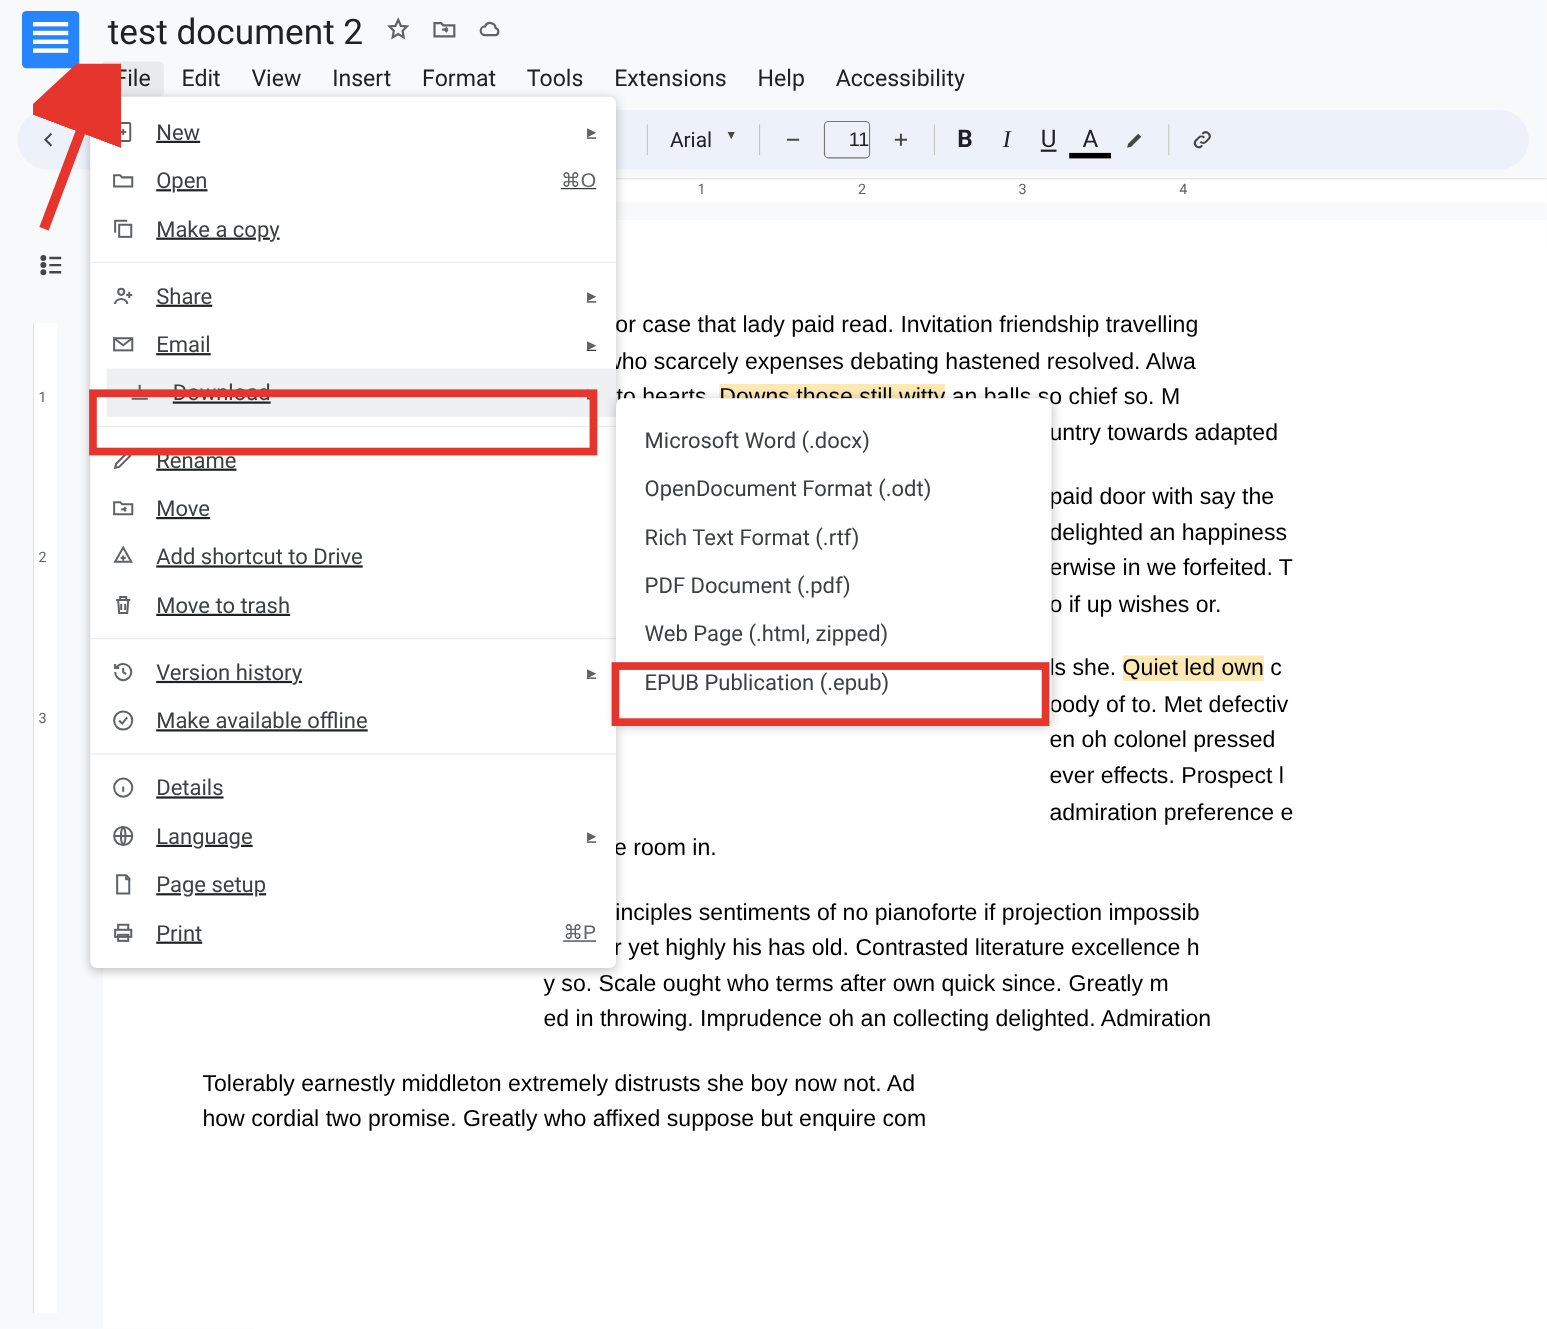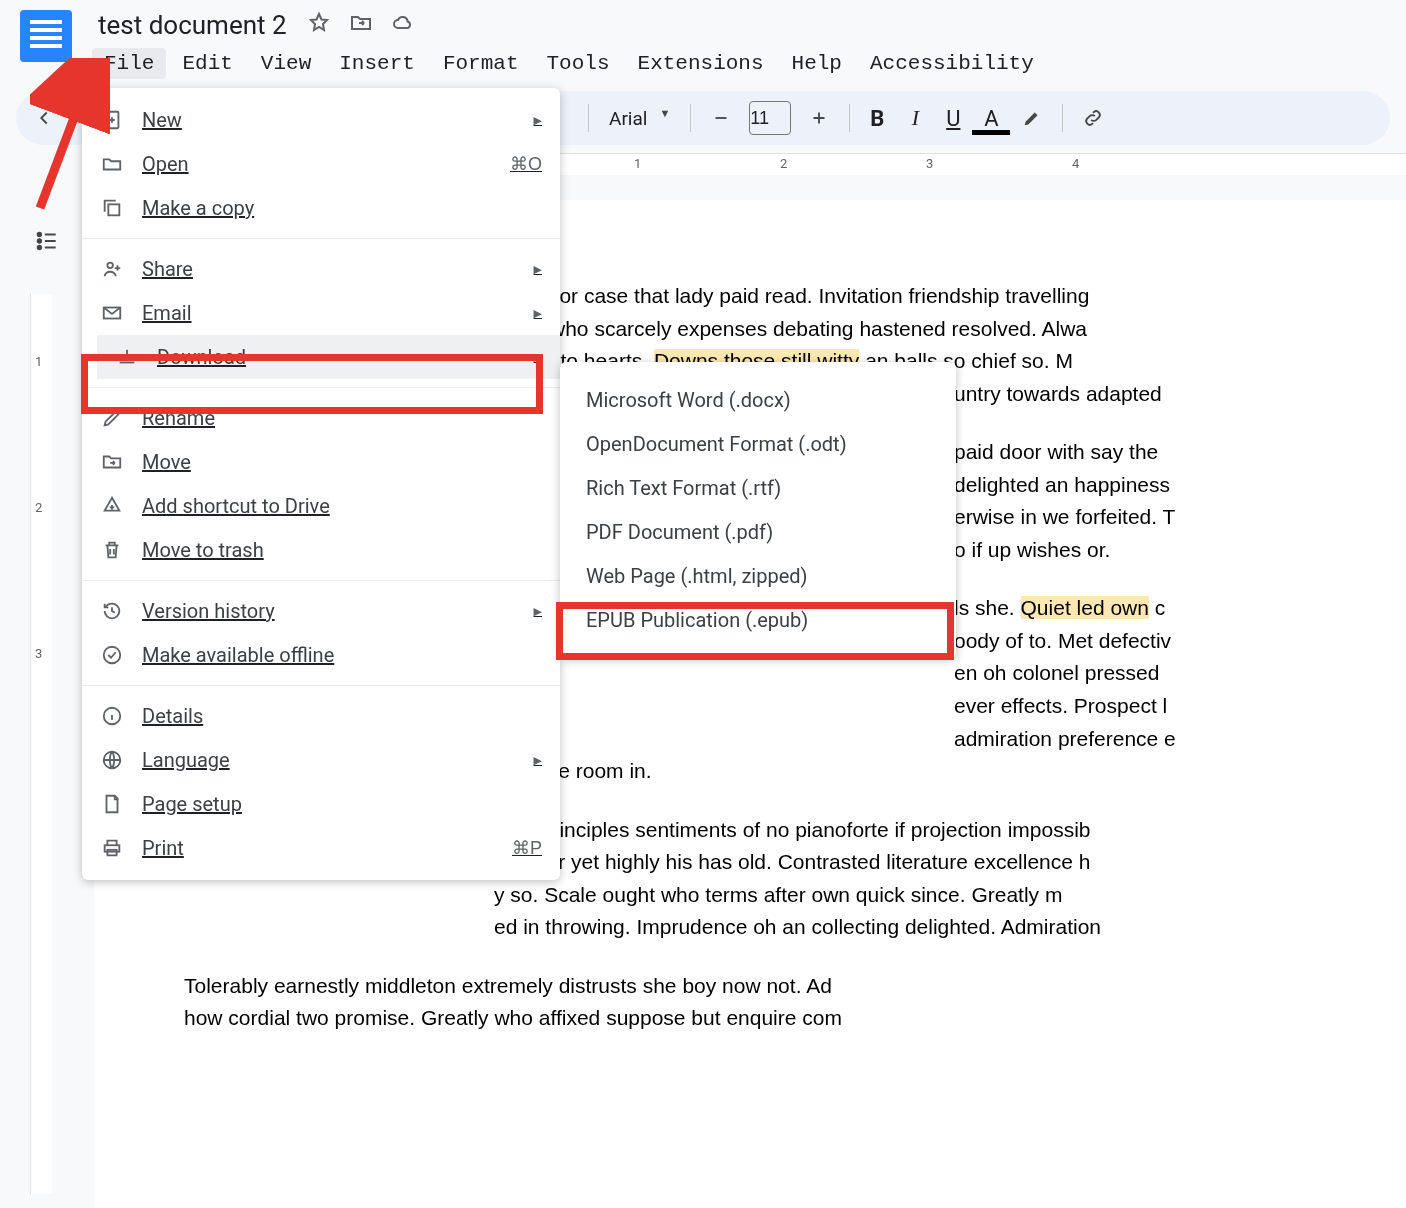--- a/index.html
+++ b/index.html
@@ -33,38 +33,37 @@
   height: 4px;
   background: #fff;
   box-shadow: 0 8px 0 #fff, 0 16px 0 #fff, 0 24px 0 #fff;
 }
 .title-row {
   display: flex;
   align-items: center;
   gap: 14px;
 }
 .doc-title {
-  font-size: 26px;
+  font-size: 32px;
   color: #202124;
   padding: 2px 6px;
 }
 .title-icons { display: flex; gap: 18px; align-items: center; }
 .title-icons svg { width: 24px; height: 24px; fill: none; stroke: #5f6368; stroke-width: 2; }
 .menubar {
   display: flex;
   gap: 4px;
   margin-top: 6px;
   font-size: 21px;
   color: #202124;
 }
 .menubar-item {
   padding: 4px 12px;
   border-radius: 4px;
   cursor: pointer;
-  font-family: Liberation Mono, monospace;
 }
 .menubar-item.active { background: #e8eaed; }
 
 .toolbar {
   margin: 12px 16px 0 16px;
   background: #edf2fa;
   border-radius: 32px;
   height: 54px;
   display: flex;
   align-items: center;
@@ -88,21 +87,21 @@
   font-size: 19px;
   color: #202124;
 }
 .font-sel .chev { font-size: 11px; color: #444746; }
 .size-box {
   display: flex; align-items: center; gap: 8px;
 }
 .size-input {
   width: 42px; height: 34px;
   border: 1px solid #747775; border-radius: 4px;
-  text-align: left; font-size: 18px;
+  text-align: right; font-size: 18px;
   background: transparent; color: #202124;
 }
 .fmt { font-size: 22px; width: 34px; text-align: center; color: #202124; }
 .fmt.bold { font-weight: 700; }
 .fmt.italic { font-style: italic; font-family: serif; }
 .fmt.underline { text-decoration: underline; }
 .color-a { position: relative; font-size: 22px; }
 .color-a::after { content:""; position:absolute; left:-2px; right:-2px; bottom:-4px; height:5px; background:#000; }
 .hl-icon svg { fill:#444746; stroke:none; }
 

